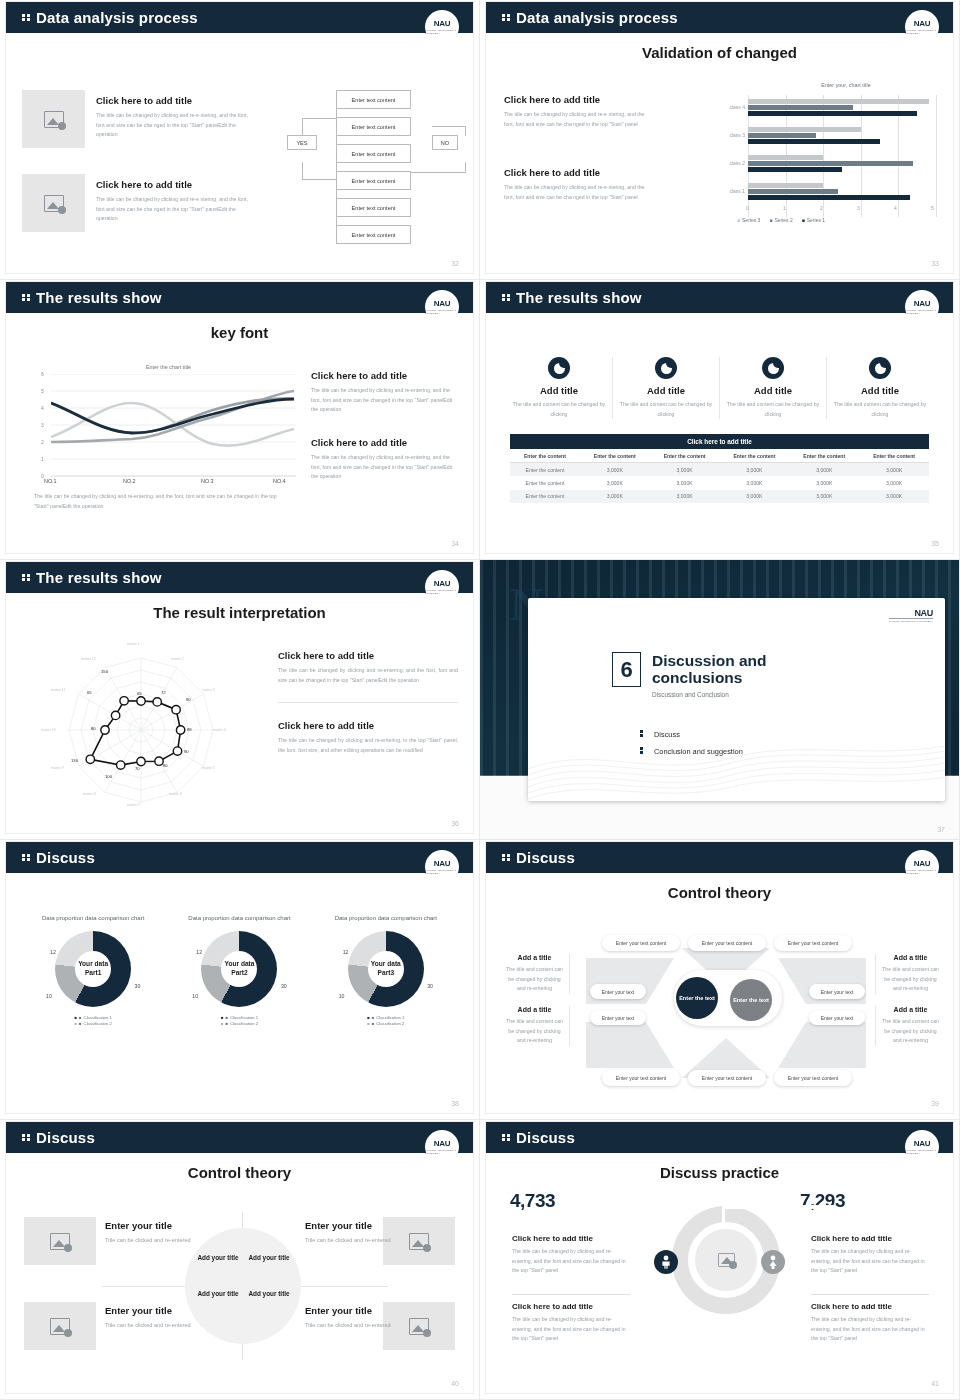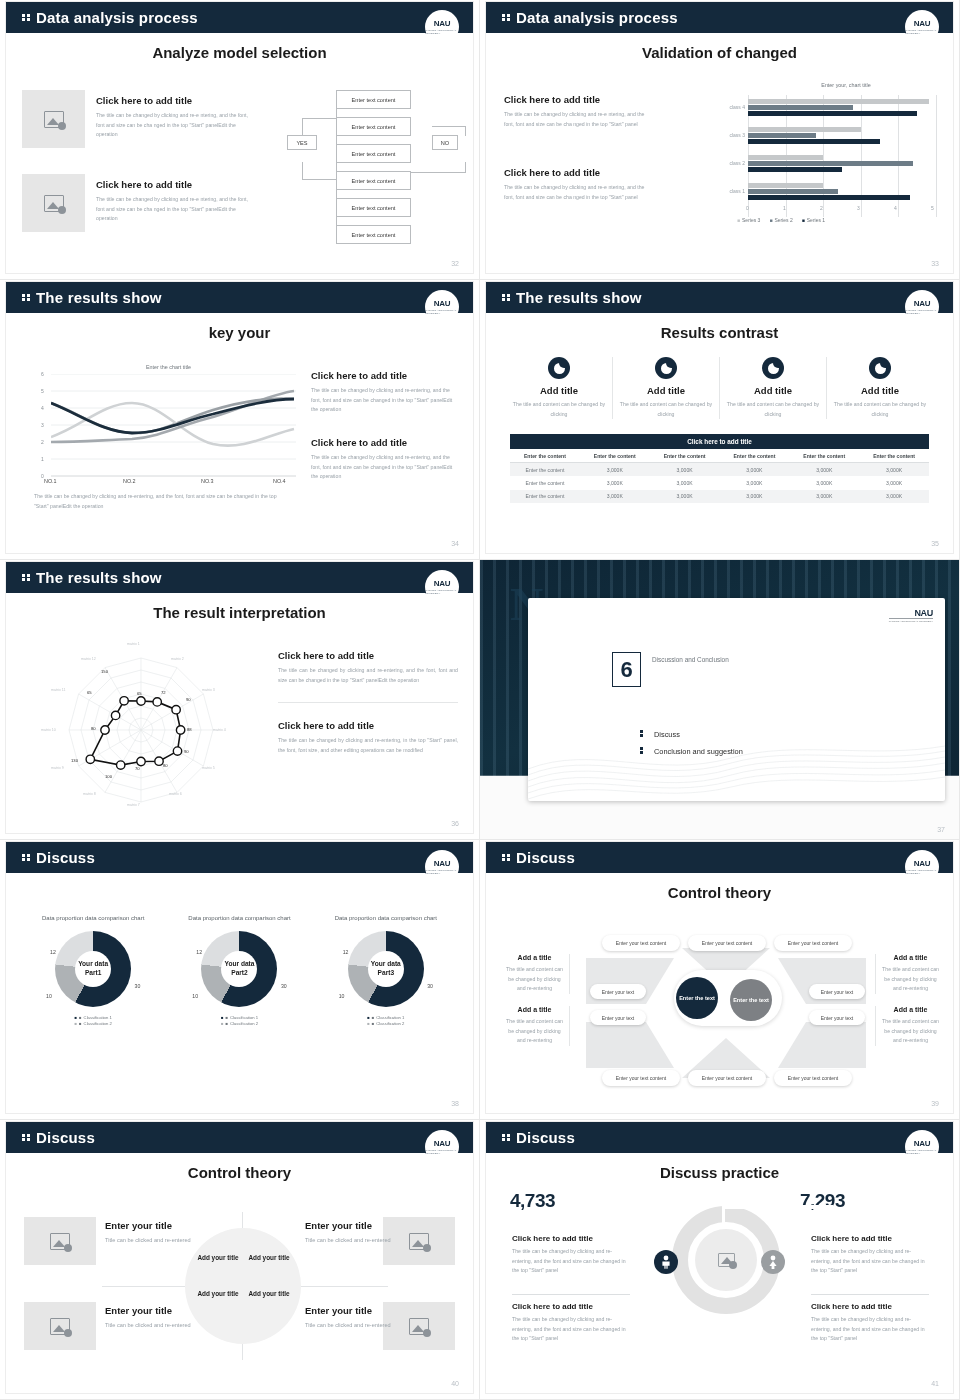--- a/index.html
+++ b/index.html
@@ -97,21 +97,20 @@
 <div class="deck">
 
 <div class="slide">
       <div class="slide-inner">
   <div class="hdr"></div>
   <div class="hdr-txt"><span class="dots"><i></i><i></i></span><span>Data analysis process</span></div>
   <div class="logo">
           <div class="lg-main">NAU</div>
           <div class="lg-sub">NANJING AGRICULTURAL UNIVERSITY</div>
         </div>
-  <div class="s-title">Analyze model selection</div>
 
   <div class="ph-img" style="left:16px;top:88px;width:63px;height:58px;position:absolute;">
           <div class="ph-glyph"></div>
         </div>
   <div style="position:absolute;left:90px;top:93px;width:158px;">
     <div class="h3">Click here to add title</div>
     <div class="body-t" style="margin-top:5px;">The title can be changed by clicking and re-e ntering, and the font, font and size can be cha nged in the top "Start" panelEdit the operation</div>
   </div>
   <div class="ph-img" style="left:16px;top:172px;width:63px;height:58px;position:absolute;">
           <div class="ph-glyph"></div>
@@ -217,21 +216,21 @@
     </div>
 
 <div class="slide">
       <div class="slide-inner">
   <div class="hdr"></div>
   <div class="hdr-txt"><span class="dots"><i></i><i></i></span><span>The results show</span></div>
   <div class="logo">
           <div class="lg-main">NAU</div>
           <div class="lg-sub">NANJING AGRICULTURAL UNIVERSITY</div>
         </div>
-  <div class="s-title">key your</div>
+  <div class="s-title">key font</div>
 
   <div>
     <div style="position:absolute;left:35px;top:82px;width:255px;text-align:center;font-size:5.4px;color:#6f767c;">Enter the chart title</div>
     <div class="lc" style="left:35px;top:92px;width:255px;height:100px;">
       <div class="lc-y" style="left:0;top:-3px;">6</div>
       <div class="lc-y" style="left:0;top:14px;">5</div>
       <div class="lc-y" style="left:0;top:31px;">4</div>
       <div class="lc-y" style="left:0;top:48px;">3</div>
       <div class="lc-y" style="left:0;top:65px;">2</div>
       <div class="lc-y" style="left:0;top:82px;">1</div>
@@ -270,21 +269,20 @@
     </div>
 
 <div class="slide">
       <div class="slide-inner">
   <div class="hdr"></div>
   <div class="hdr-txt"><span class="dots"><i></i><i></i></span><span>The results show</span></div>
   <div class="logo">
           <div class="lg-main">NAU</div>
           <div class="lg-sub">NANJING AGRICULTURAL UNIVERSITY</div>
         </div>
-  <div class="s-title">Results contrast</div>
 
   <div style="position:absolute;left:20px;top:75px;right:20px;display:flex;">
     <div style="flex:1;text-align:center;border-right:1px solid #e4e6e7;">
       <div style="display:flex;justify-content:center;">
               <div class="pie-ic">
                 <div class="pg"></div>
               </div>
             </div>
       <div class="h3" style="margin-top:6px;">Add title</div>
       <div class="body-t" style="margin-top:4px;">The title and content can be changed by clicking</div>
@@ -468,20 +466,21 @@
         <path d="M0,58 C60,33 120,68 190,46 C250,28 320,48 390,34"></path>
         <path d="M0,64 C60,40 120,72 190,52 C250,35 320,54 390,41"></path>
         <path d="M0,70 C60,47 120,76 190,58 C250,42 320,60 390,48"></path>
         <path d="M0,46 C60,20 120,56 190,34 C250,16 320,36 390,22"></path>
         <path d="M0,40 C60,15 120,50 190,29 C250,11 320,30 390,17"></path>
       </g>
     </svg>
     <div style="position:absolute;left:84px;top:54px;display:flex;gap:11px;align-items:flex-start;">
       <div class="sec-num">6</div>
       <div>
+        <div class="sec-h" style="max-width:160px;">Discussion and conclusions</div>
         <div class="sec-sub">Discussion and Conclusion</div>
       </div>
     </div>
     <div style="position:absolute;left:112px;top:124px;">
       <div class="sec-li"><span class="dots" style="display:inline-block;vertical-align:-1px;"><i style="background:#14293c;"></i><i style="background:#14293c;"></i></span><span>Discuss</span></div>
       <div class="sec-li"><span class="dots" style="display:inline-block;vertical-align:-1px;"><i style="background:#14293c;"></i><i style="background:#14293c;"></i></span><span>Conclusion and suggestion</span></div>
     </div>
   </div>
   <div class="pgnum">37</div>
 </div>

